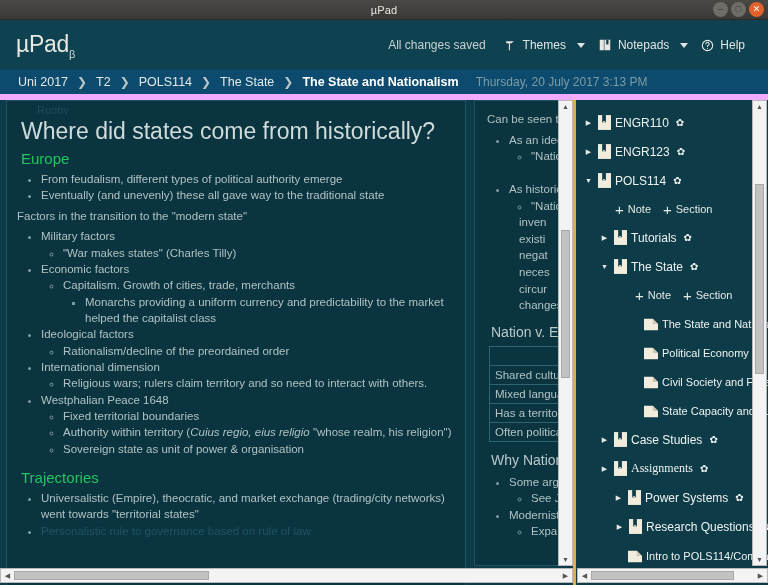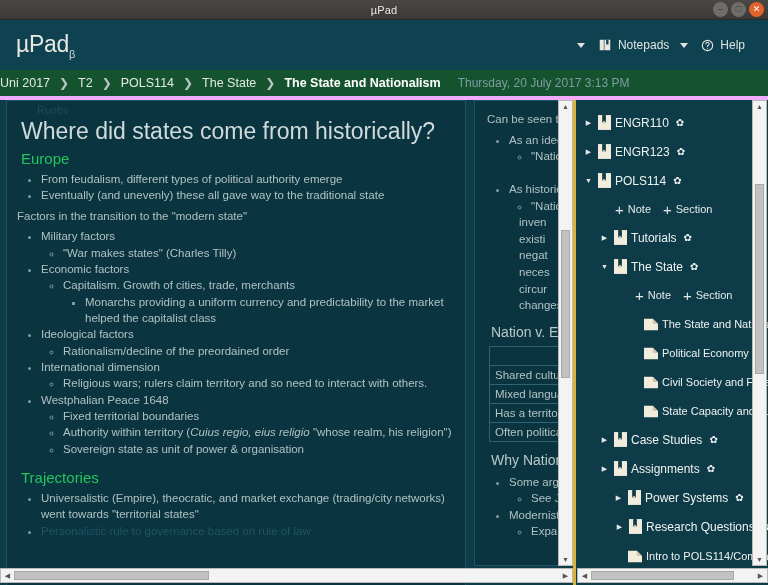--- a/index.html
+++ b/index.html
@@ -58,24 +58,24 @@
     border-left: 4.5px solid transparent;
     border-right: 4.5px solid transparent;
     border-top: 5px solid #dfe4e3;
     margin-left: 2px; margin-right: 4px;
   }
   .ico { display: inline-flex; align-items: center; }
 
   
   .breadcrumb {
     height: 30px; width: 100%;
-    background: #14532d;
+    background: #0c4a6e;
     display: flex; align-items: center;
-    padding: 0 0; gap: 9px;
-    border-bottom: 4px solid #f0abfc;
+    padding: 0 18px; gap: 9px;
+    border-bottom: 6px solid #f0abfc;
   }
   .crumb { font-size: 12.5px; color: #e4e9e8; white-space: nowrap; }
   .crumb.active { font-weight: bold; color: #ffffff; }
   .crumb-sep { font-size: 12px; color: #b9c6c6; }
   .crumb-date { font-size: 12px; color: #7e9ca4; margin-left: 8px; white-space: nowrap; }
 
   
   .workspace {
     position: absolute; left: 0; top: 100px;
     width: 768px; height: 485px;
@@ -192,21 +192,33 @@
     <span class="win-btn close">✕</span>
   </div>
 </div>
 
 <div class="appbar">
   <div class="logo">
     <span>µPad</span><span class="beta">β</span>
   </div>
   <div class="appbar-right">
 
-
+    <div class="abitem plain">
+      <span>All changes saved</span>
+    </div>
+
+    <div class="abitem">
+      <span class="ico">
+        <svg width="13" height="13" viewBox="0 0 24 24" fill="none" stroke="#e9e7e2" stroke-width="2" stroke-linecap="round">
+          <path d="M4 4h14l-4 4H4z" fill="#e9e7e2" stroke="none"></path>
+          <line x1="10" y1="8" x2="10" y2="20"></line>
+        </svg>
+      </span>
+      <span>Themes</span>
+    </div>
     <span class="caret"></span>
 
     <div class="abitem">
       <span class="ico">
         <svg width="14" height="14" viewBox="0 0 24 24">
           <rect x="3" y="3" width="7" height="18" fill="#e9e7e2"></rect>
           <rect x="11" y="3" width="10" height="18" fill="#e9e7e2"></rect>
           <rect x="14" y="3" width="4" height="8" fill="#0f4251"></rect>
         </svg>
       </span>
@@ -495,21 +507,21 @@
           <span class="ico">
             <svg width="13" height="15" viewBox="0 0 14 16">
               <rect x="0" y="0" width="14" height="16" fill="#f2ecdc"></rect>
               <rect x="4.5" y="0" width="4" height="8" fill="#0d3b47"></rect>
               <polygon points="4.5,8 6.5,6 8.5,8" fill="#f2ecdc"></polygon>
             </svg>
           </span>
           <span class="tlabel">Case Studies</span>
           <span class="gear">✿</span>
         </div>
-        <div class="trow" style="padding-left: 22px;">
+        <div class="trow" style="padding-left: 22px; font-family: Liberation Serif, serif;">
           <span class="tarrow">▶</span>
           <span class="ico">
             <svg width="13" height="15" viewBox="0 0 14 16">
               <rect x="0" y="0" width="14" height="16" fill="#f2ecdc"></rect>
               <rect x="4.5" y="0" width="4" height="8" fill="#0d3b47"></rect>
               <polygon points="4.5,8 6.5,6 8.5,8" fill="#f2ecdc"></polygon>
             </svg>
           </span>
           <span class="tlabel">Assignments</span>
           <span class="gear">✿</span>

